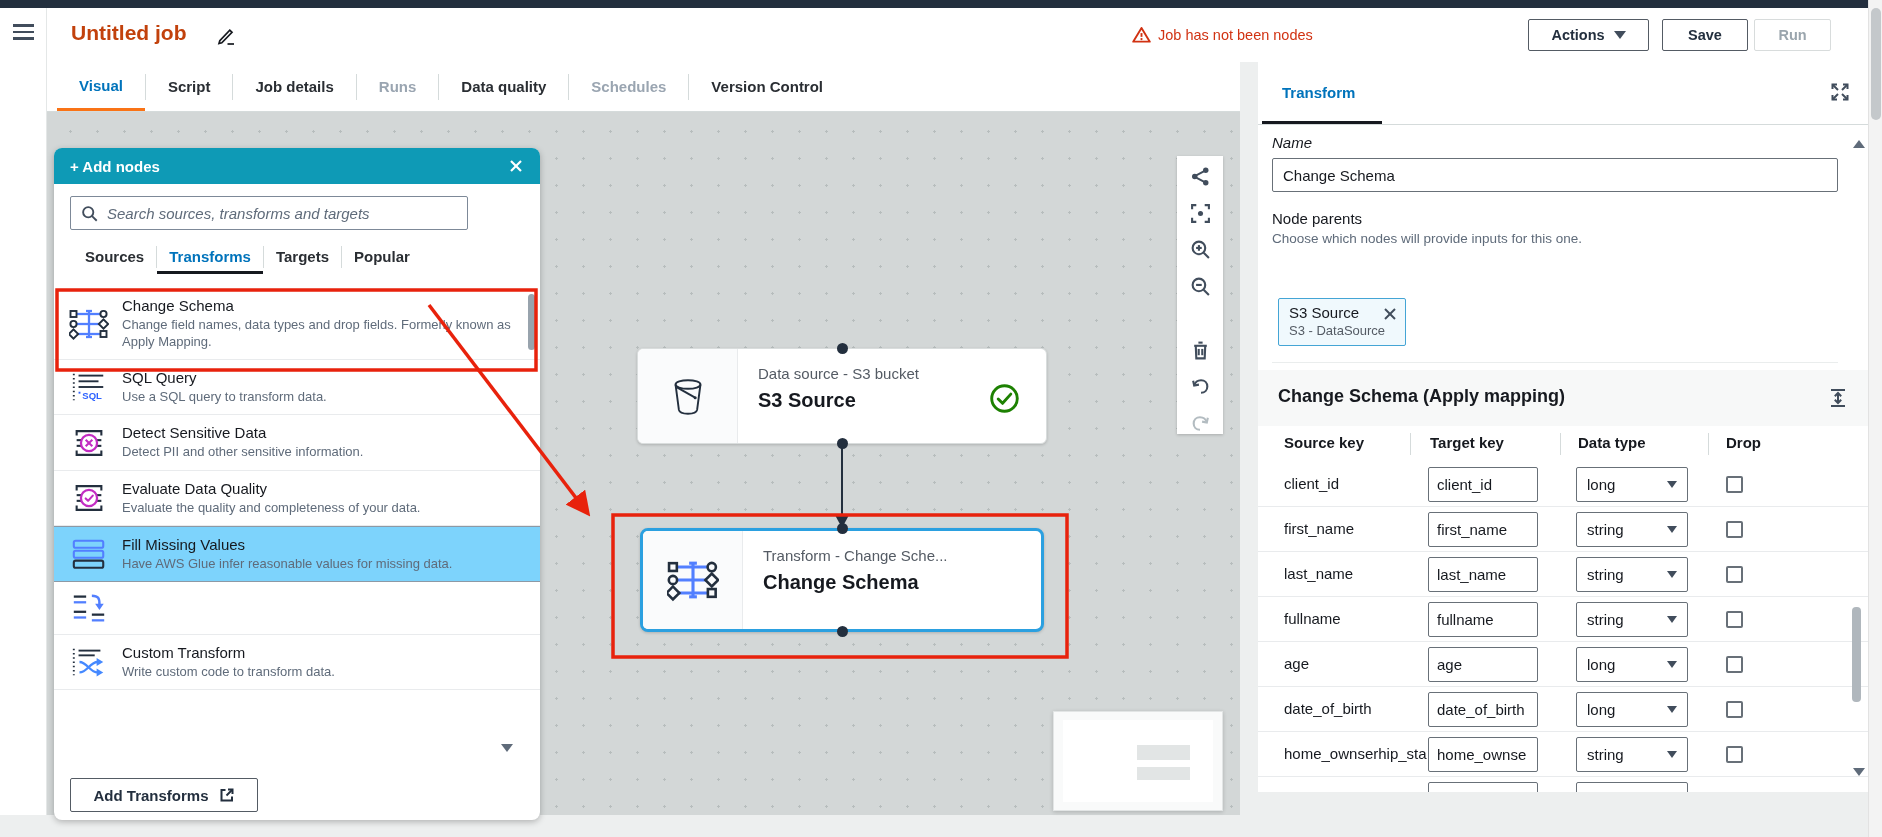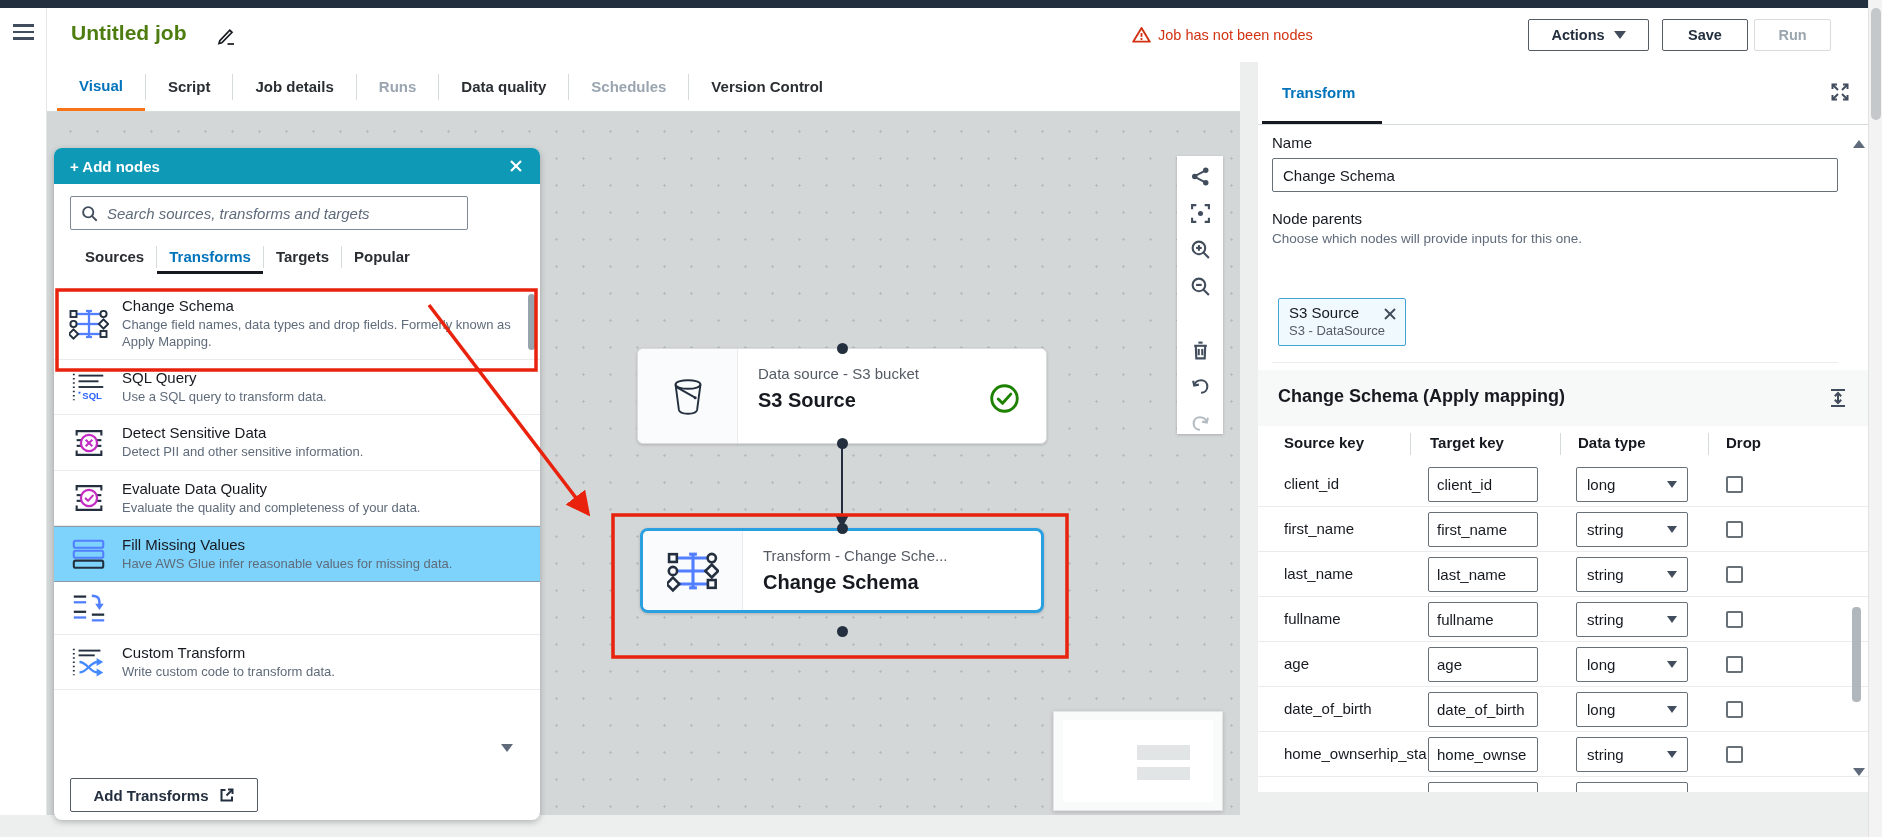--- a/index.html
+++ b/index.html
@@ -6,21 +6,21 @@
   html,body { width:1882px; height:837px; overflow:hidden;
     font-family:"Liberation Sans", sans-serif; background:#edefef; color:#16191f; }
 
   
   #topstrip { position:absolute; left:0; top:0; width:1882px; height:8px; background:#232f3e; z-index:3; }
   #rail { position:absolute; left:0; top:8px; width:47px; height:807px; background:#fff; border-right:1px solid #e4e7e7; z-index:3; }
   .hamburger { position:absolute; left:13px; top:16px; width:21px; height:16px; cursor:pointer; }
   .hamburger span { display:block; height:2.6px; background:#414d5c; margin-bottom:4px; }
 
   #appheader { position:absolute; left:47px; top:8px; width:1835px; height:54px; background:#fff; z-index:2; }
-  #page-title { position:absolute; left:24px; top:13px; font-size:21px; font-weight:700; color:#4d7c0f; }
+  #page-title { position:absolute; left:24px; top:13px; font-size:21px; font-weight:700; color:#c2410c; }
   #edit-pencil { position:absolute; left:168px; top:18px; width:22px; height:22px; cursor:pointer; }
   #unsaved { position:absolute; left:1085px; top:18px; display:flex; align-items:center; gap:7px;
     color:#d13212; font-size:14.5px; }
   .btn { position:absolute; top:11px; height:32px; border:1px solid #545b64; border-radius:2px; background:#fff;
     font-weight:700; font-size:14.5px; color:#232f3e; display:flex; align-items:center; justify-content:center; gap:9px; cursor:pointer; }
   #btn-actions { left:1481px; width:121px; }
   #btn-save { left:1615px; width:86px; }
   #btn-run { left:1707px; width:77px; border-color:#d8dcdc; color:#9aa5ad; cursor:default; }
   .caret-down { width:0; height:0; border-left:6px solid transparent; border-right:6px solid transparent; border-top:8px solid #414d5c; }
 
@@ -31,21 +31,21 @@
   .nav-tab.active { color:#0073bb; border-bottom:3px solid #f97316; }
   .nav-tab.disabled { color:#9aa5b1; cursor:default; }
   .tab-sep { width:1px; height:26px; background:#d5dbdb; align-self:center; }
 
   
   #canvas { position:absolute; left:47px; top:112px; width:1193px; height:703px; background:#d3d7d7;
     background-image:radial-gradient(#b7bdbd 1.2px, transparent 1.3px); background-size:27px 27px; background-position:10px 6px; z-index:1; }
 
   .flow-node { position:absolute; background:#fff; display:flex; box-shadow:0 1px 3px rgba(0,0,0,.18); }
   #node-s3 { left:590px; top:236px; width:410px; height:96px; border:1px solid #d9dddd; border-radius:6px; }
-  #node-cs { left:593px; top:416px; width:404px; height:85px; border:3px solid #2ba0e0; border-radius:8px; }
+  #node-cs { left:593px; top:416px; width:404px; height:104px; border:3px solid #2ba0e0; border-radius:8px; }
   .node-iconcell { width:100px; background:#fafbfc; border-right:1px solid #e9ebed; border-radius:6px 0 0 6px;
     display:flex; align-items:center; justify-content:center; flex:0 0 auto; }
   .node-text { padding:16px 0 0 20px; flex:1; }
   .node-type { font-size:15px; color:#545b64; margin-bottom:7px; white-space:nowrap; }
   .node-name { font-size:20px; font-weight:600; color:#16191f; white-space:nowrap; }
   .node-dot { position:absolute; width:11px; height:11px; border-radius:50%; background:#232f3e; z-index:6; }
   .status-badge { position:absolute; right:26px; top:34px; }
 
   #edge-svg { position:absolute; left:0; top:0; width:1193px; height:703px; pointer-events:none; z-index:5; }
 
@@ -521,21 +521,21 @@
         <polyline points="13,2.5 17.5,2.5 17.5,7"></polyline>
       <line x1="8" y1="12" x2="2.5" y2="17.5"></line>
         <polyline points="2.5,13 2.5,17.5 7,17.5"></polyline>
       <line x1="8" y1="8" x2="2.5" y2="2.5"></line>
         <polyline points="2.5,7 2.5,2.5 7,2.5"></polyline>
       <line x1="12" y1="12" x2="17.5" y2="17.5"></line>
         <polyline points="17.5,13 17.5,17.5 13,17.5"></polyline>
     </svg>
   </div>
 
-  <div class="fld-label" style="top:72px;">Name</div>
+  <div class="fld-label" style="top:72px;font-style:italic;">Name</div>
   <input class="txt-input" style="top: 96px;" value="Change Schema">
 
   <div class="fld-label" style="top:148px;">Node parents</div>
   <div class="fld-help" style="top:169px;">Choose which nodes will provide inputs for this one.</div>
 
   <div id="parent-chip">
     <div class="t">
       <span>S3 Source</span>
       <svg class="icon" width="14" height="14" viewBox="0 0 14 14" stroke="#414d5c" stroke-width="2" style="margin-top:3px; cursor:pointer;">
           <line x1="2" y1="2" x2="12" y2="12"></line>

